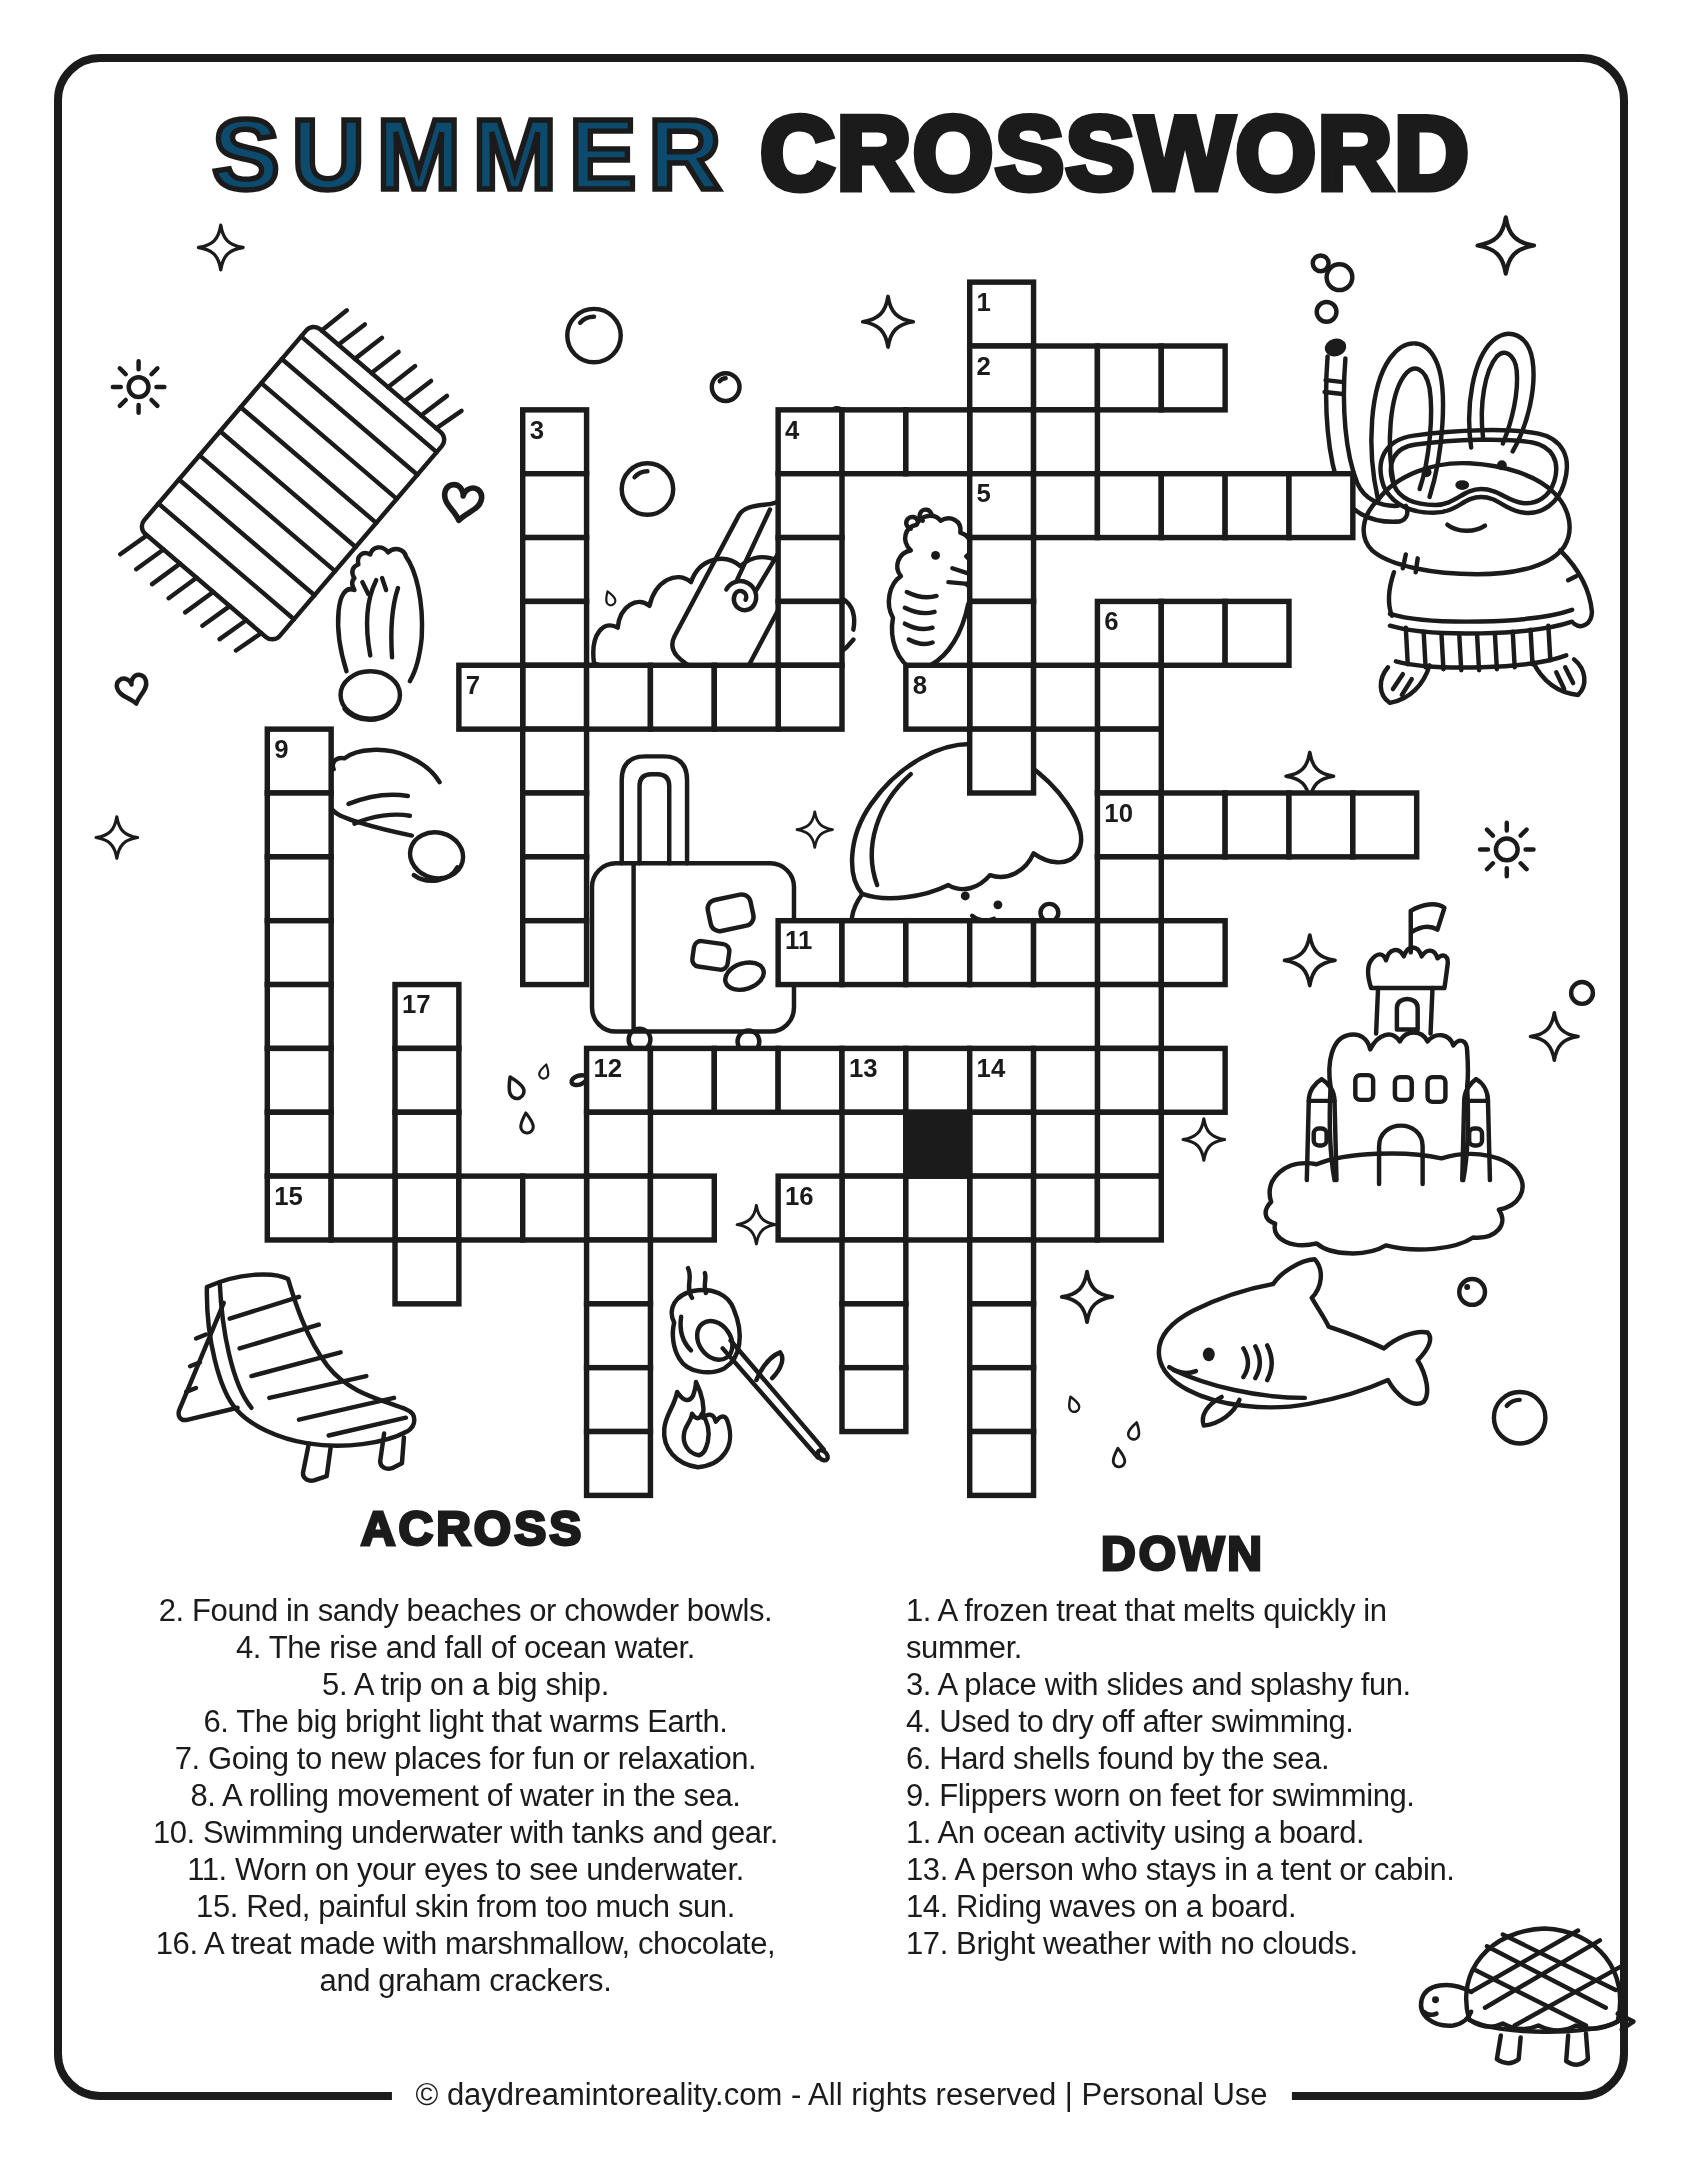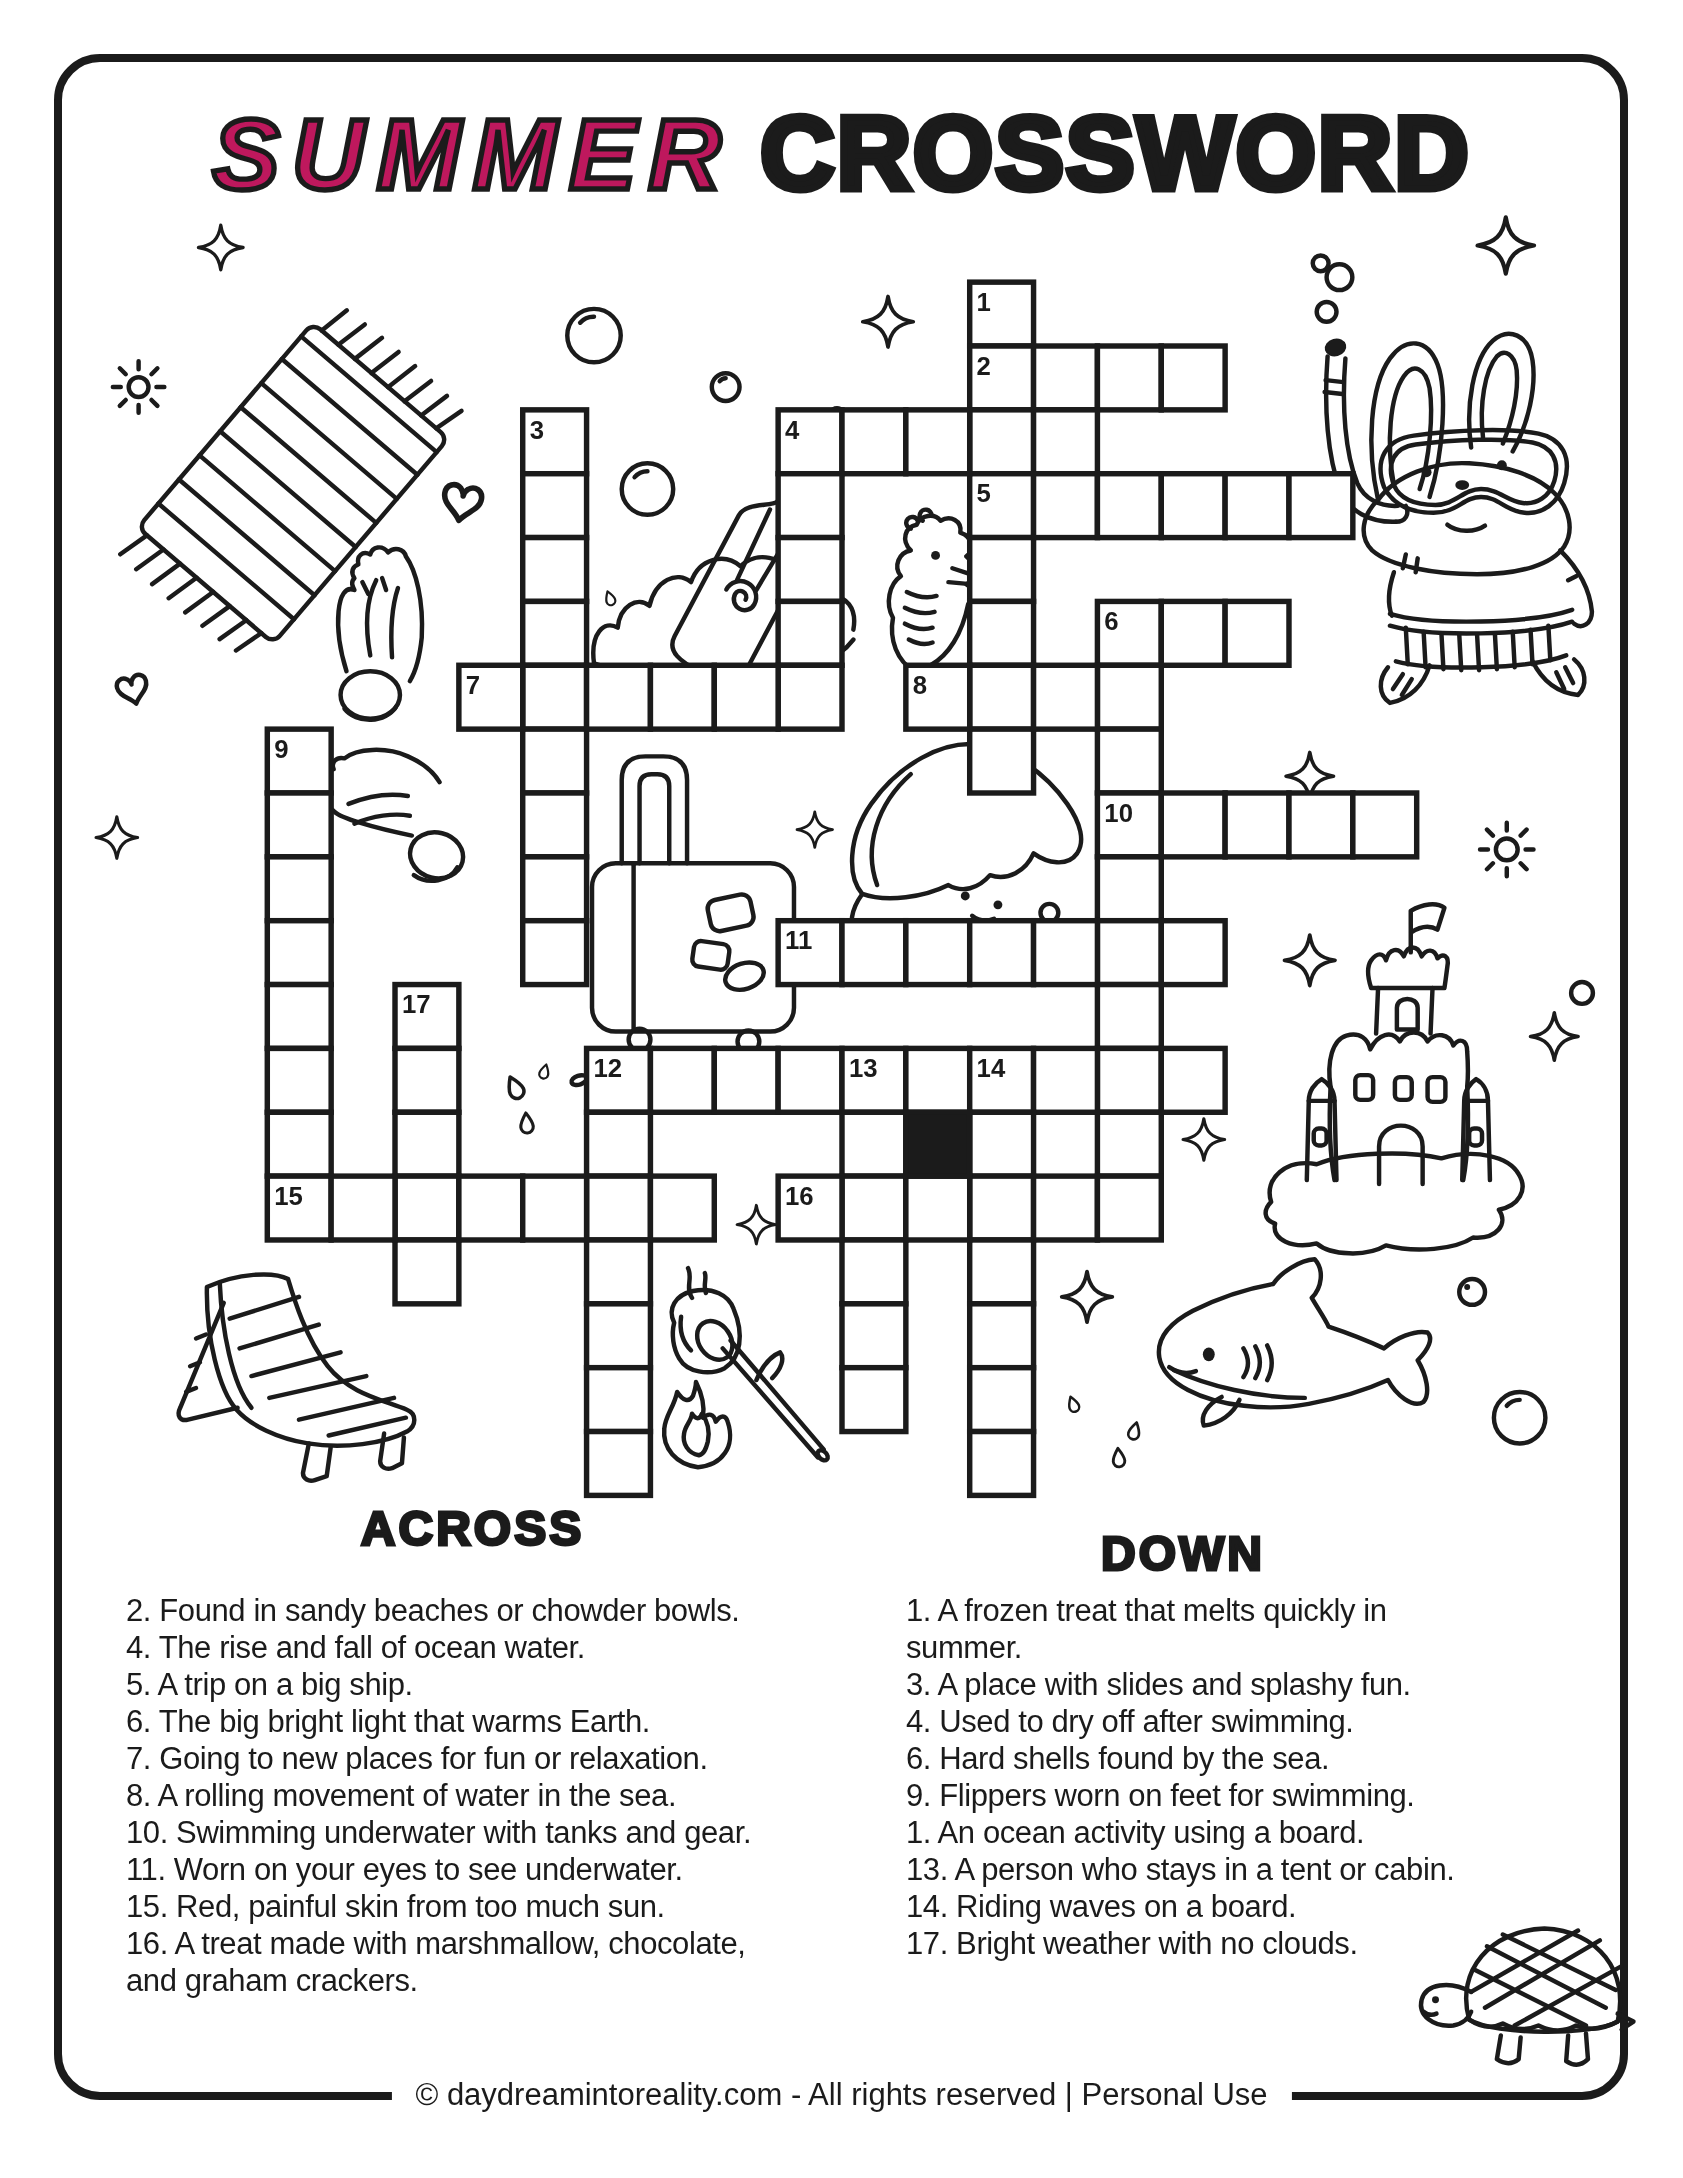--- a/index.html
+++ b/index.html
@@ -1,30 +1,30 @@
 <!DOCTYPE html>
 <html><head>
 <meta charset="utf-8">
 <style>
   html,body{margin:0;padding:0;background:#fff;}
   .page{position:relative;width:1683px;height:2178px;background:#fff;overflow:hidden;
         font-family:"Liberation Sans",sans-serif;color:#1b1b1b;}
   .frame{position:absolute;left:54px;top:54px;width:1558px;height:2030px;
          border:8px solid #1b1b1b;border-radius:46px;}
   .title{position:absolute;left:0;top:95px;width:1683px;text-align:center;white-space:nowrap;}
-  .t-outline{font-size:101px;font-weight:700;letter-spacing:12px;color:#be185d;font-style:italic;
+  .t-outline{font-size:101px;font-weight:700;letter-spacing:12px;color:#0c4a6e;
              -webkit-text-stroke:5.4px #1b1b1b;}
   .t-solid{font-size:103px;font-weight:700;letter-spacing:2px;color:#1b1b1b;
            -webkit-text-stroke:7px #1b1b1b;margin-left:27px;}
   .list-head{position:absolute;font-size:48px;font-weight:700;letter-spacing:3px;
              -webkit-text-stroke:3px #1b1b1b;text-align:center;}
   #across-head{left:126px;top:1501px;width:693px;}
   #down-head{left:906px;top:1501px;width:554px;margin-top:25px;}
   .clues{position:absolute;font-size:31px;letter-spacing:-0.4px;}
-  #across-list{left:126px;top:1592px;width:703px;}
+  #across-list{left:114px;top:1592px;width:703px;text-align:center;}
   #down-list{left:906px;top:1592px;width:564px;}
   .cl{height:37px;line-height:37px;white-space:nowrap;}
   svg.layer{position:absolute;left:0;top:0;}
   .d{fill:none;stroke:#1b1b1b;stroke-width:4.5;stroke-linecap:round;stroke-linejoin:round;}
   .df{fill:#1b1b1b;stroke:none;}
   .cell{fill:#fff;stroke:#1b1b1b;stroke-width:5.5;}
   .cellb{fill:#1b1b1b;stroke:#1b1b1b;stroke-width:5.5;}
   .gnum{font:700 26px "Liberation Sans",sans-serif;fill:#1b1b1b;}
   .footer{position:absolute;top:2073px;left:50%;transform:translateX(-50%);
           background:#fff;padding:0 24px;font-size:31px;line-height:44px;white-space:nowrap;}

